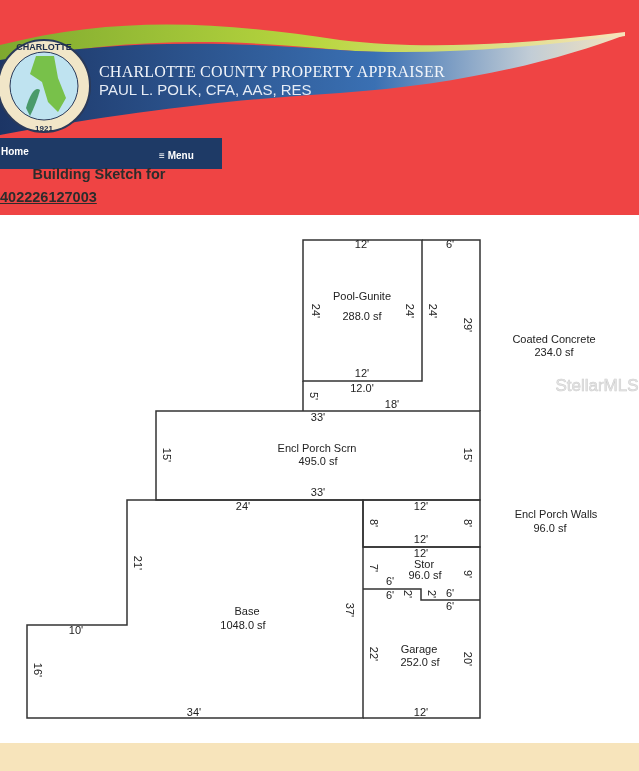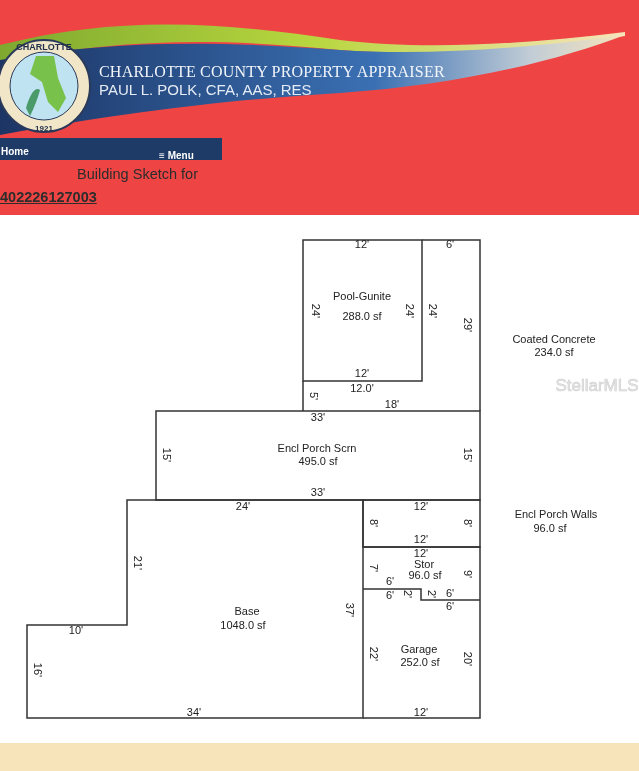--- a/index.html
+++ b/index.html
@@ -19,28 +19,28 @@
     position: absolute; left: 99px; top: 63px;
     font-family: "Liberation Serif", serif; font-size: 16px; color: #f2f5fa;
     letter-spacing: 0.2px; white-space: nowrap;
   }
   .title-sub {
     position: absolute; left: 99px; top: 81px;
     font-family: "Liberation Sans", sans-serif; font-size: 15px; color: #e6ecf5;
     white-space: nowrap;
   }
   .navbar {
-    position: absolute; left: 0; top: 138px; width: 222px; height: 22px;
+    position: absolute; left: 0; top: 138px; width: 222px; height: 31px;
     background: #1e3a66; color: #fff; font-weight: bold; font-size: 10px;
   }
   .nav-home { position: absolute; left: 1px; top: 8px; color: #fff; text-decoration: none; }
   .nav-menu { position: absolute; left: 159px; top: 12px; color: #fff; text-decoration: none; }
   .page-title {
-    position: absolute; left: 0; width: 198px; top: 166px; text-align: right;
-    font-weight: normal; font-size: 14.5px; color: #2c2c2c;
+    position: absolute; left: 0; width: 198px; top: 166px; text-align: center;
+    font-weight: bold; font-size: 14.5px; color: #2c2c2c;
   }
   .parcel-link {
     position: absolute; left: 0; width: 198px; top: 189px; text-align: left;
     font-weight: bold; font-size: 14.5px; color: #2c2c2c;
   }
   .parcel-link a { color: #2c2c2c; text-decoration: underline; }
   .sketch { position: absolute; left: 0; top: 215px; width: 639px; height: 371px; background: #fff; margin-left: 8px; }
   .footer {
     position: absolute; left: 0; top: 743px; width: 639px; height: 28px;
     background: #f7e4bb;

